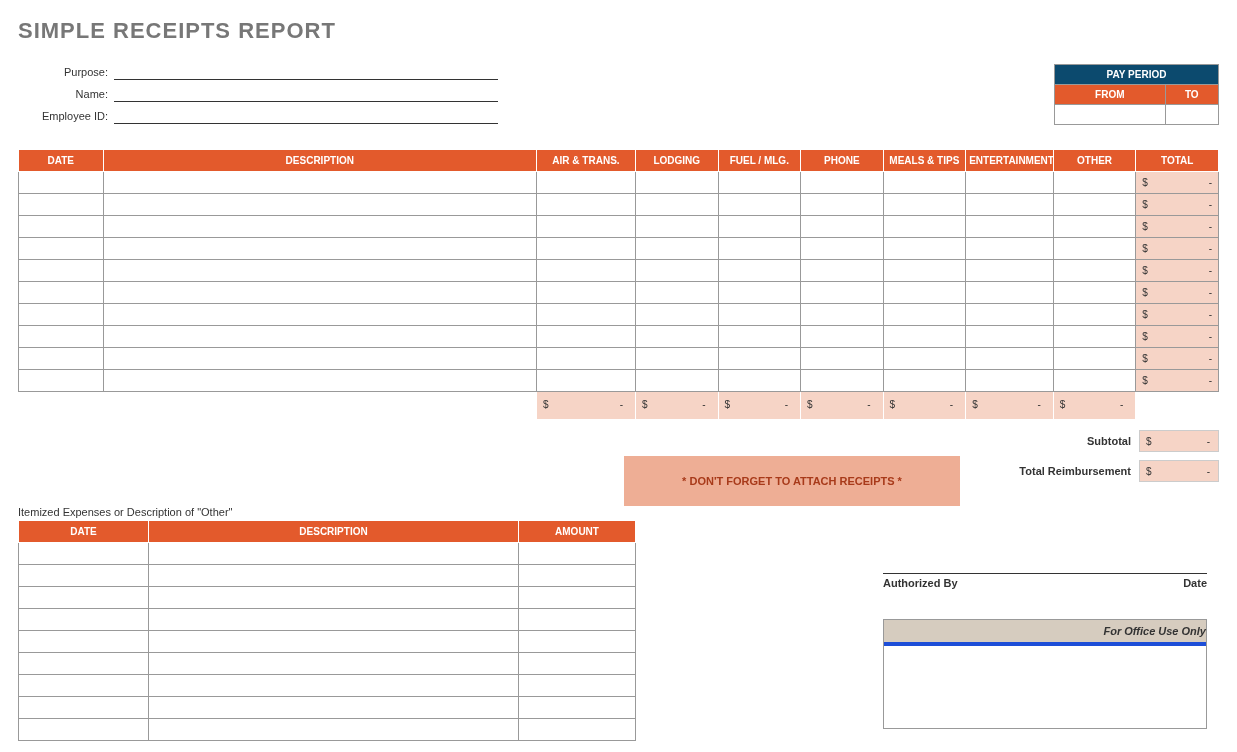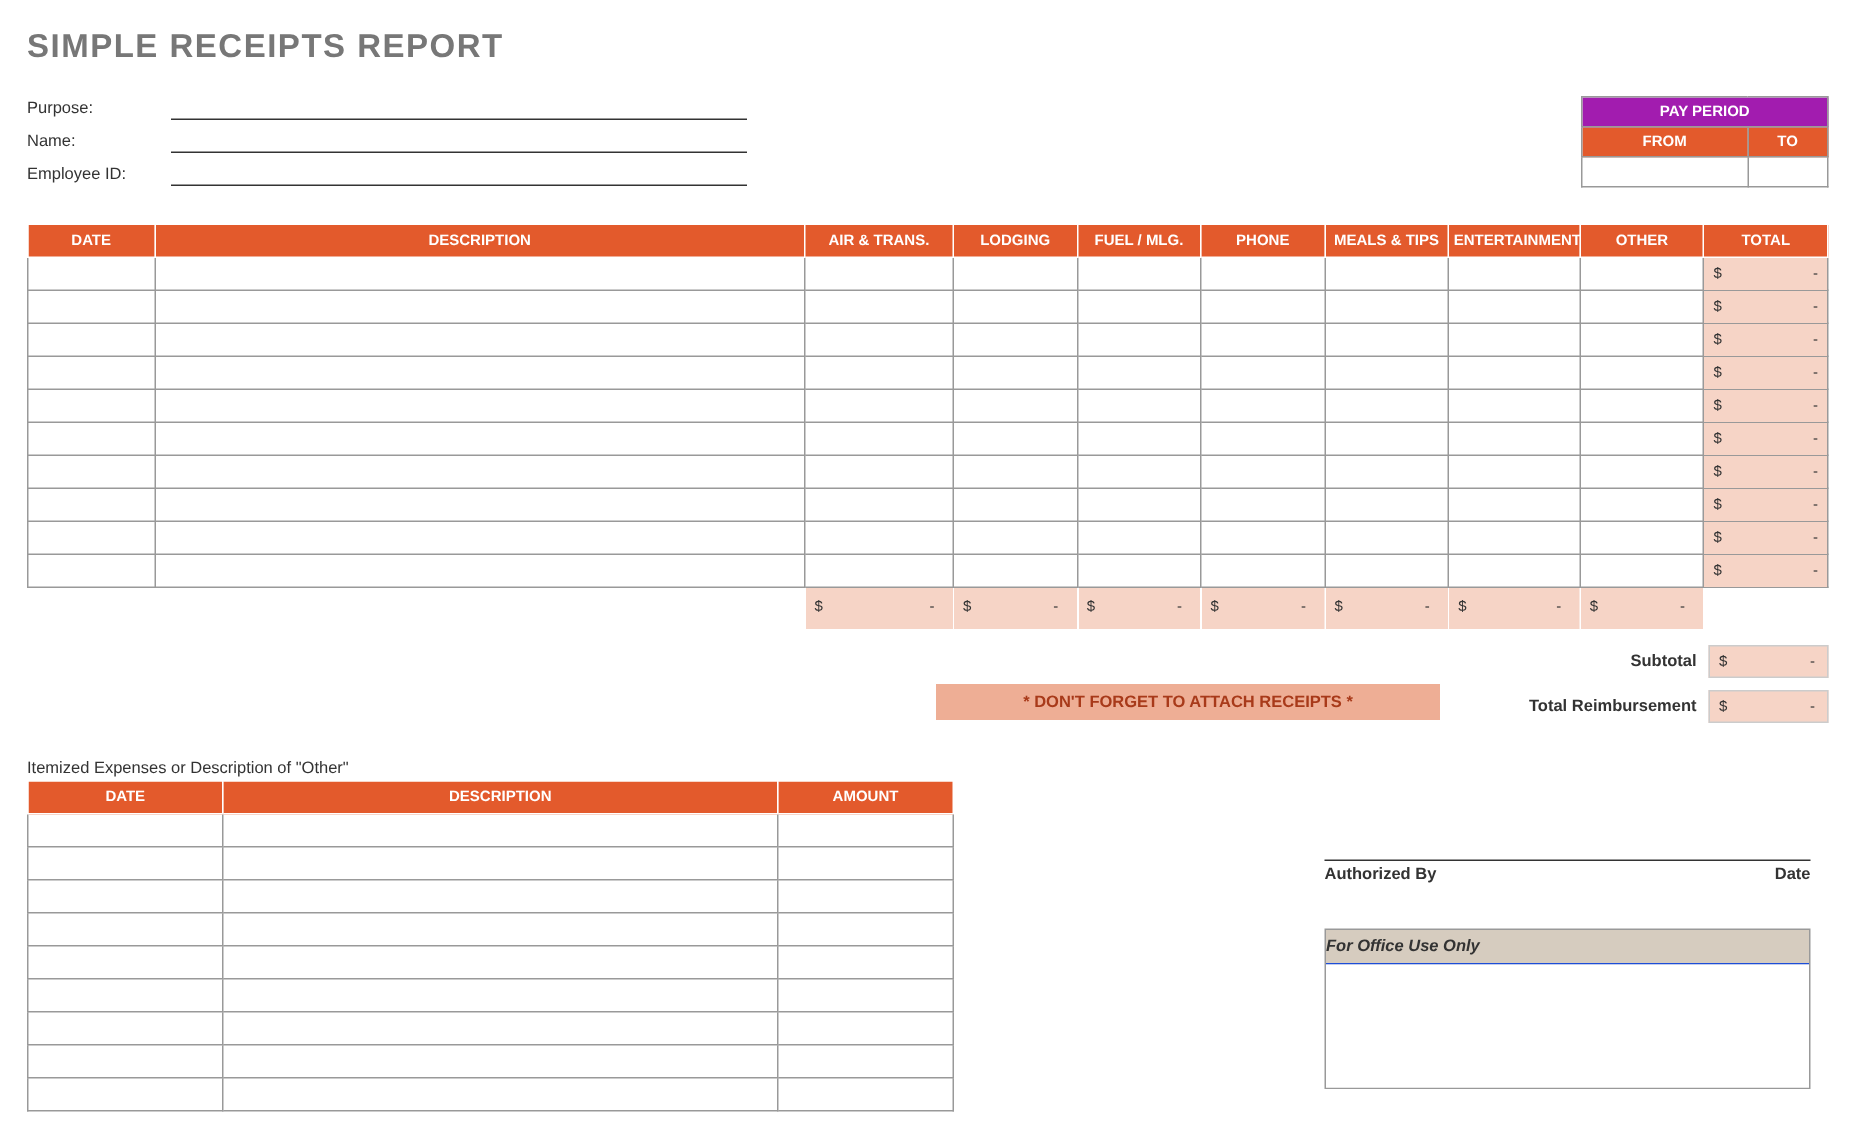--- a/index.html
+++ b/index.html
@@ -19,26 +19,26 @@
     color: #777;
     letter-spacing: 1px;
     margin: 0 0 20px 0;
   }
 
   
   .info-row { display: flex; align-items: flex-start; gap: 40px; margin-bottom: 24px; }
   .info-left, .info-mid { display: grid; grid-template-columns: 90px 1fr; column-gap: 6px; row-gap: 6px; }
   .info-left { flex: 0 0 480px; }
   .info-mid  { flex: 0 0 430px; }
-  .info-label { text-align: left; padding-top: 2px; }
+  .info-label { text-align: right; padding-top: 2px; }
   .info-line { border-bottom: 1px solid #333; height: 16px; }
 
   .payperiod { margin-left: auto; width: 165px; border-collapse: collapse; }
   .payperiod th, .payperiod td { border: 1px solid #999; text-align: center; font-size: 10px; padding: 4px 0; }
-  .pp-head1 { background: #a21caf; color: #fff; font-weight: bold; }
+  .pp-head1 { background: #0c4a6e; color: #fff; font-weight: bold; }
   .pp-head2 { background: #e35a2c; color: #fff; font-weight: bold; }
   .payperiod td { height: 20px; background: #fff; }
 
   
   table.main {
     border-collapse: collapse;
     width: 100%;
     table-layout: fixed;
   }
   .main th {
@@ -80,21 +80,21 @@
     display: flex;
     margin-top: 10px;
     align-items: flex-end;
   }
   .reminder {
     background: #eeae95;
     color: #a83a1a;
     font-weight: bold;
     font-size: 11px;
     text-align: center;
-    padding: 6px 0;
+    padding: 19px 0;
     width: 336px;
     margin-left: 606px;
   }
   .summary {
     margin-left: auto;
     width: 260px;
   }
   .summary-row { display: flex; align-items: center; margin-bottom: 8px; }
   .summary-label { flex: 1; text-align: right; font-size: 11px; font-weight: bold; padding-right: 8px; }
   .summary-val {
@@ -133,26 +133,26 @@
   .bottom-right {
     position: absolute;
     right: 30px;
     top: 572px;
     width: 324px;
   }
   .sigline { border-top: 1px solid #333; display: flex; justify-content: space-between; padding-top: 3px; font-size: 11px; font-weight: bold; margin-bottom: 30px; text-align: center; }
   .office-box { border: 1px solid #999; }
   .office-head {
     background: #d6ccbf;
-    text-align: left;
+    text-align: right;
     font-style: italic;
     font-weight: bold;
     font-size: 11px;
     padding: 5px 0;
-    border-bottom: 1px solid #1d4ed8;
+    border-bottom: 4px solid #1d4ed8;
   }
   .office-body { height: 82px; background: #fff; }
 </style>
 </head>
 <body>
 
 <h1>SIMPLE RECEIPTS REPORT</h1>
 
 <div class="info-row">
   <div class="info-left">

